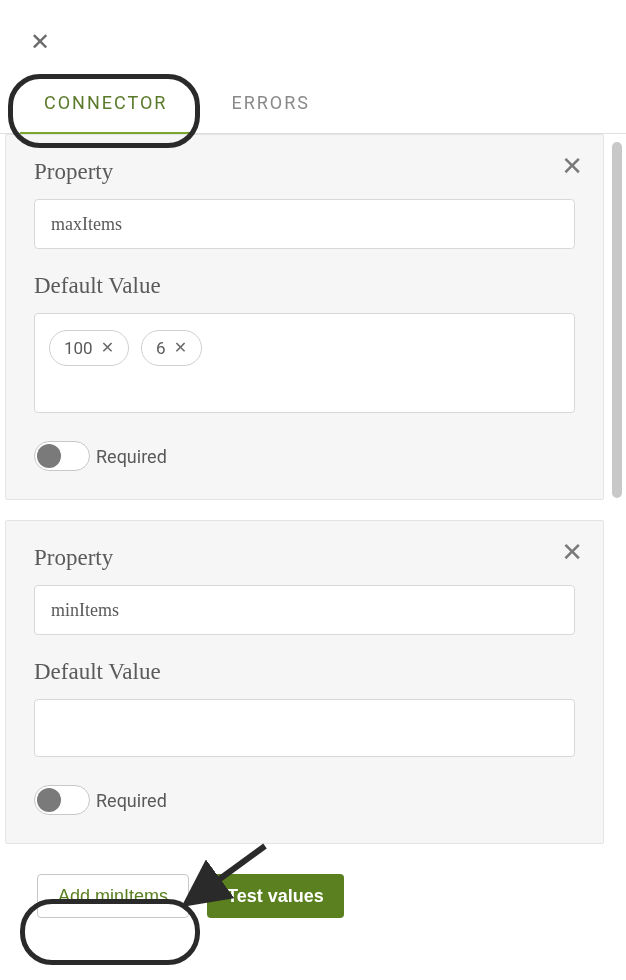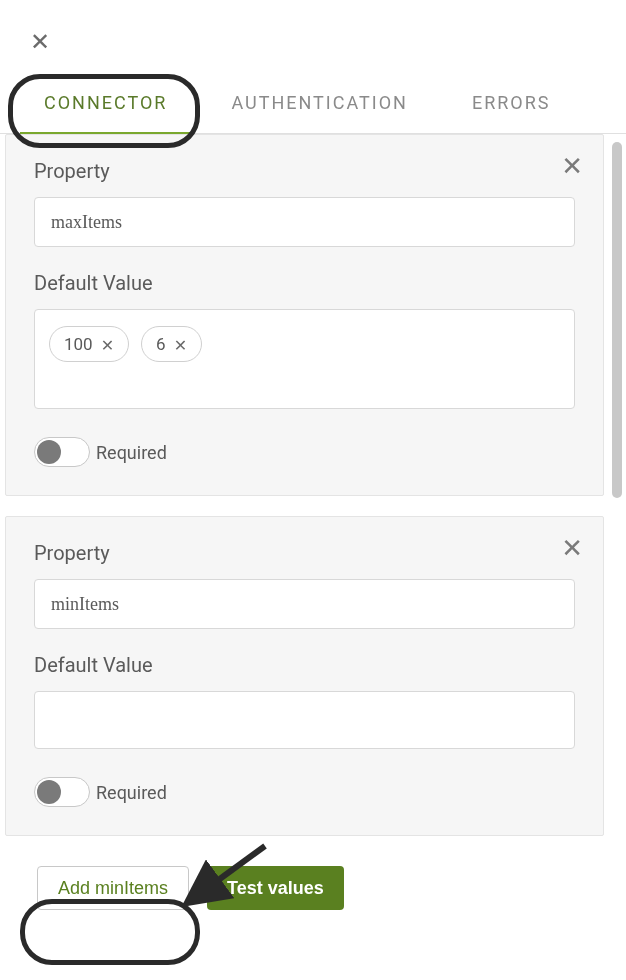--- a/index.html
+++ b/index.html
@@ -109,23 +109,24 @@
     .remove-x {
       position: absolute;
       top: 18px;
       right: 20px;
       font-size: 26px;
       color: #7a7a7a;
       cursor: pointer;
       line-height: 1;
     }
     .field-label {
-      font-size: 20px;
+      font-size: 23px;
       color: #5a5a5a;
       margin-bottom: 14px;
+      font-family: Liberation Serif, serif;
     }
     .text-input {
       width: 100%;
       height: 50px;
       padding: 0 16px;
       font-size: 18px;
       color: #5a5a5a;
       border: 1px solid #d8d8d8;
       border-radius: 4px;
       background: #ffffff;
@@ -144,21 +145,21 @@
       flex-wrap: wrap;
       gap: 12px;
       align-content: flex-start;
       margin-bottom: 28px;
     }
     .chip-container.empty {
       min-height: 58px;
     }
     .chip {
       display: inline-flex;
-      align-items: flex-end;
+      align-items: center;
       gap: 8px;
       padding: 7px 14px;
       border: 1px solid #d0d0d0;
       border-radius: 20px;
       background: #ffffff;
       font-size: 17px;
       color: #5a5a5a;
     }
     .chip-x {
       font-size: 16px;
@@ -244,21 +245,20 @@
 <body>
 
 <div class="panel">
 
   <div class="header">
     <span class="close-x">✕</span>
   </div>
 
   <div class="tabs">
     <div class="tab active">CONNECTOR</div>
-    <div class="tab">AUTHENTICATION</div>
     <div class="tab">ERRORS</div>
   </div>
 
   <div class="tab-highlight highlight-connector"></div>
 
   <div class="content-wrapper">
     <div class="scrollbar-track">
       <div class="scrollbar-thumb"></div>
     </div>
 

